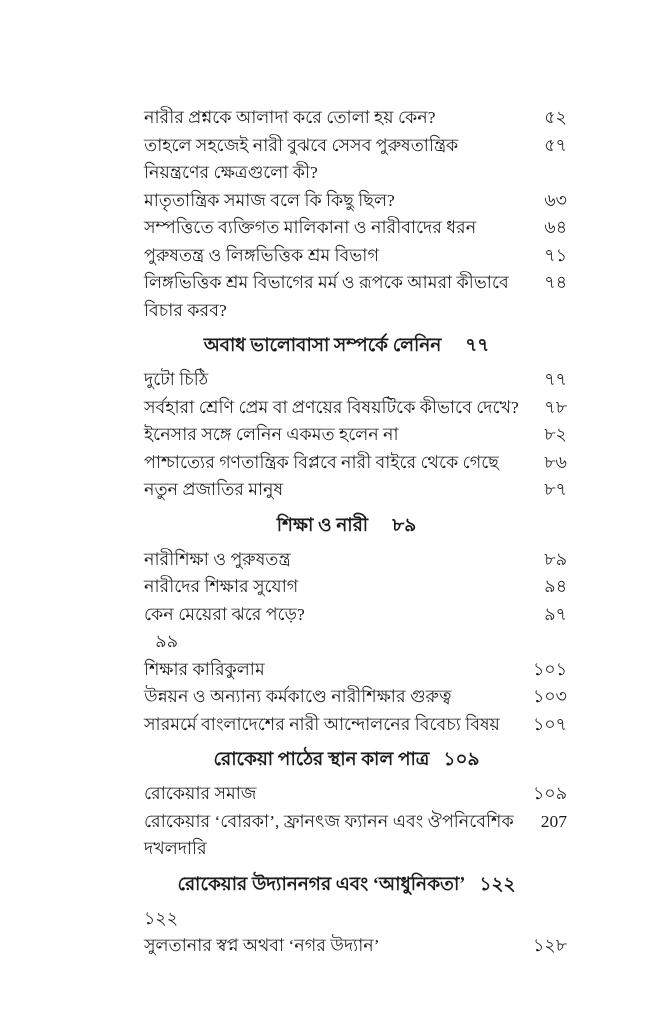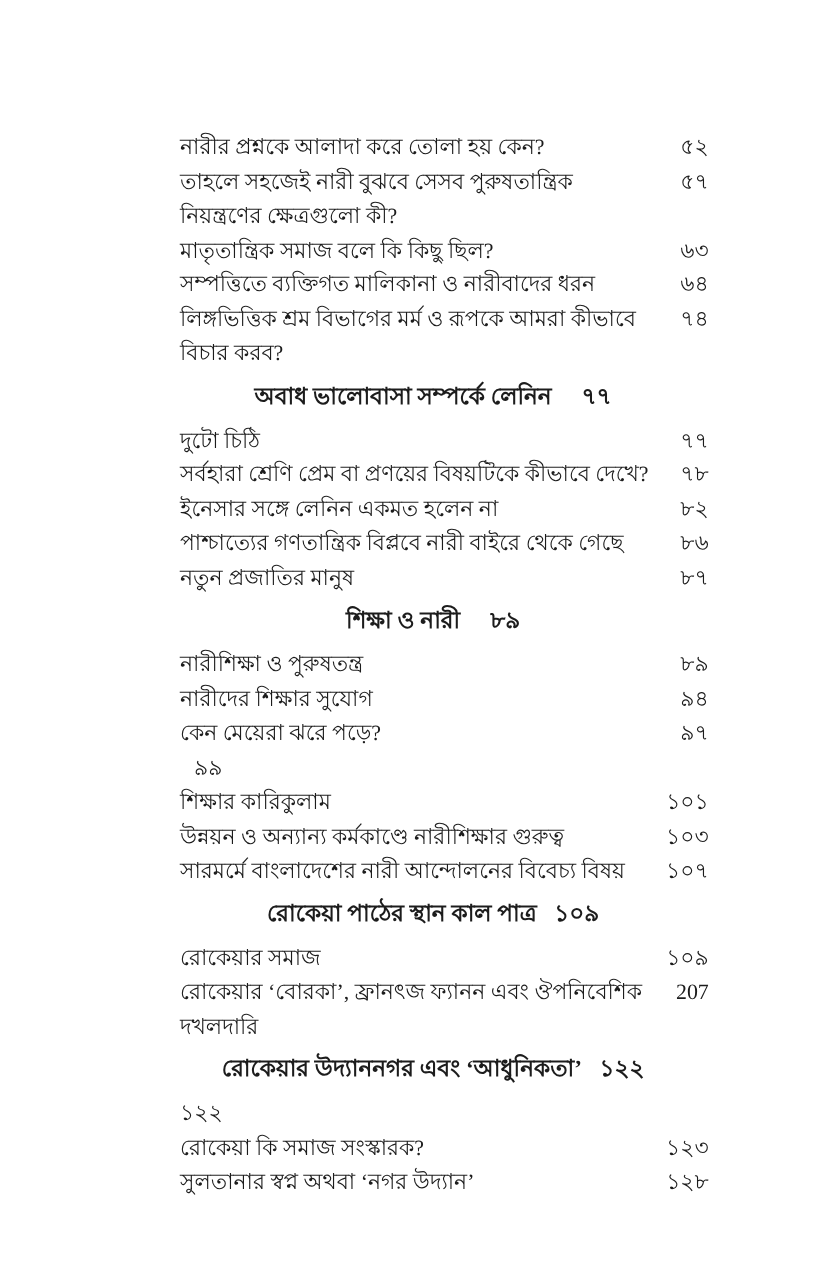--- a/index.html
+++ b/index.html
@@ -62,20 +62,24 @@
     <span class="title">তাহলে সহজেই নারী বুঝবে সেসব পুরুষতান্ত্রিক নিয়ন্ত্রণের ক্ষেত্রগুলো কী?</span>
     <span class="pagenum">৫৭</span>
   </div>
   <div class="row item">
     <span class="title">মাতৃতান্ত্রিক সমাজ বলে কি কিছু ছিল?</span>
     <span class="pagenum">৬৩</span>
   </div>
   <div class="row item">
     <span class="title">সম্পত্তিতে ব্যক্তিগত মালিকানা ও নারীবাদের ধরন</span>
     <span class="pagenum">৬৪</span>
+  </div>
+  <div class="row item">
+    <span class="title">পুরুষতন্ত্র ও লিঙ্গভিত্তিক শ্রম বিভাগ</span>
+    <span class="pagenum">৭১</span>
   </div>
   <div class="row item">
     <span class="title">লিঙ্গভিত্তিক শ্রম বিভাগের মর্ম ও রূপকে আমরা কীভাবে বিচার করব?</span>
     <span class="pagenum">৭৪</span>
   </div>
 
   <div class="row heading">
     <span class="title">অবাধ ভালোবাসা সম্পর্কে লেনিন</span>
     <span class="pagenum">৭৭</span>
   </div>
@@ -146,21 +150,17 @@
   </div>
 
   <div class="row heading">
     <span class="title">রোকেয়ার উদ্যাননগর এবং ‘আধুনিকতা’</span>
     <span class="pagenum">১২২</span>
   </div>
   <div class="row item">
     <span class="pagenum">১২২</span>
   </div>
   <div class="row item">
-    <span class="title">রোকেয়া কি সমাজ সংস্কারক?</span>
-    <span class="pagenum">১২৩</span>
-  </div>
-  <div class="row item">
     <span class="title">সুলতানার স্বপ্ন অথবা ‘নগর উদ্যান’</span>
     <span class="pagenum">১২৮</span>
   </div>
 
 </div>
 
 </body></html>

